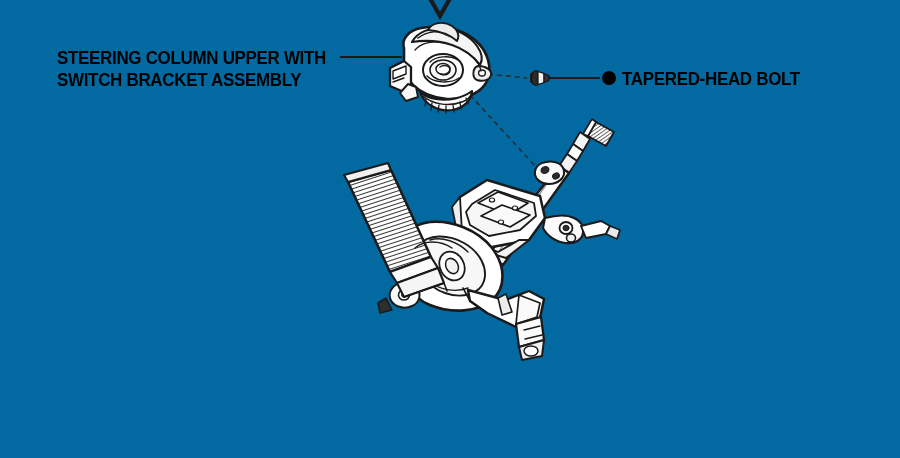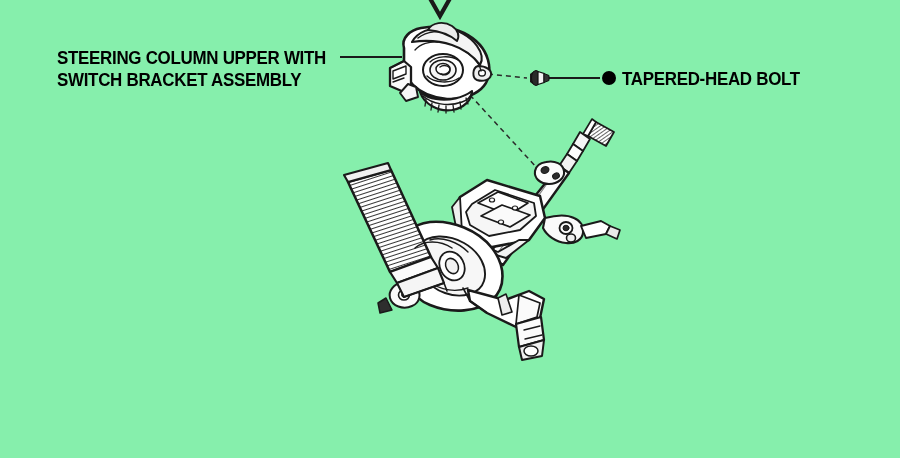--- a/index.html
+++ b/index.html
@@ -1,18 +1,18 @@
 <!DOCTYPE html>
 <html><head>
 <meta charset="utf-8">
 <style>
   html,body{margin:0;padding:0;background:#ffffff;}
   body{width:900px;height:458px;overflow:hidden;
        font-family:"Liberation Sans",sans-serif;}
-  #stage{position:relative;width:900px;height:458px;background:#86efac;}
+  #stage{position:relative;width:900px;height:458px;background:#0369a1;}
   #stage svg{position:absolute;top:0;left:0;}
   .lbl{position:absolute;font-weight:bold;color:#000;
        font-family:"Liberation Sans",sans-serif;
        font-size:18px;letter-spacing:-0.3px;white-space:nowrap;
        line-height:22px;transform:scaleX(0.94);transform-origin:left center;}
   #label-left{left:57px;top:47px;}
   #label-left span{display:block;}
   #label-right{left:622px;top:68px;}
   .bullet{position:absolute;left:602px;top:71px;width:14px;height:14px;
           border-radius:50%;background:#000;}

